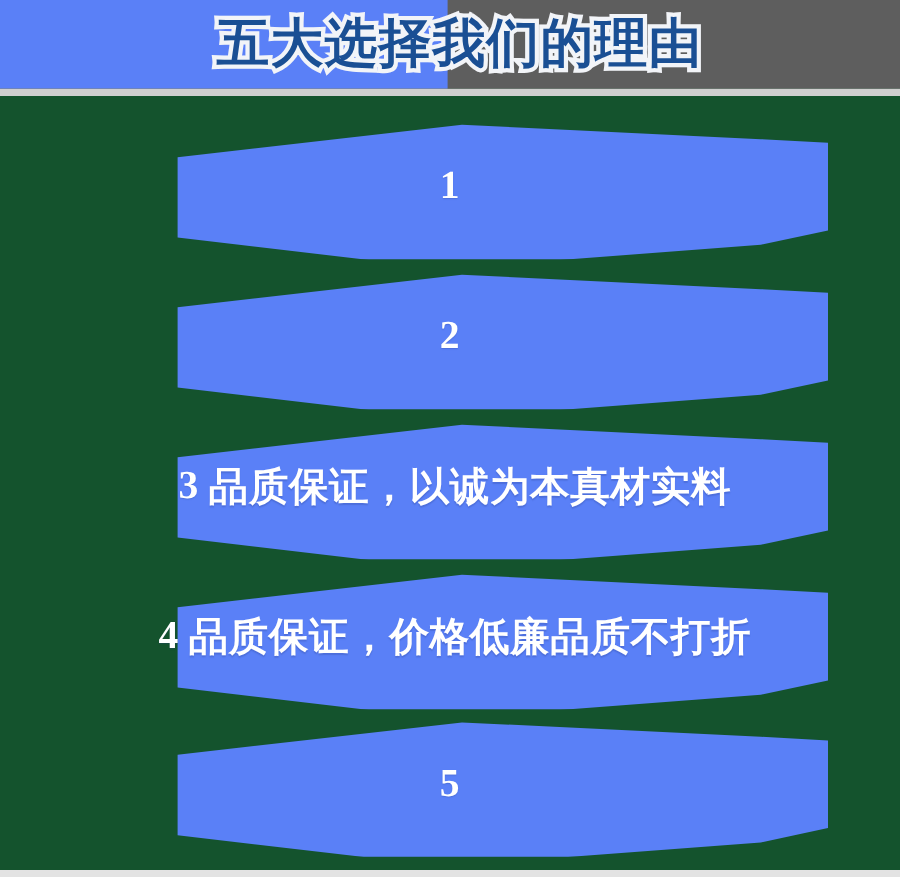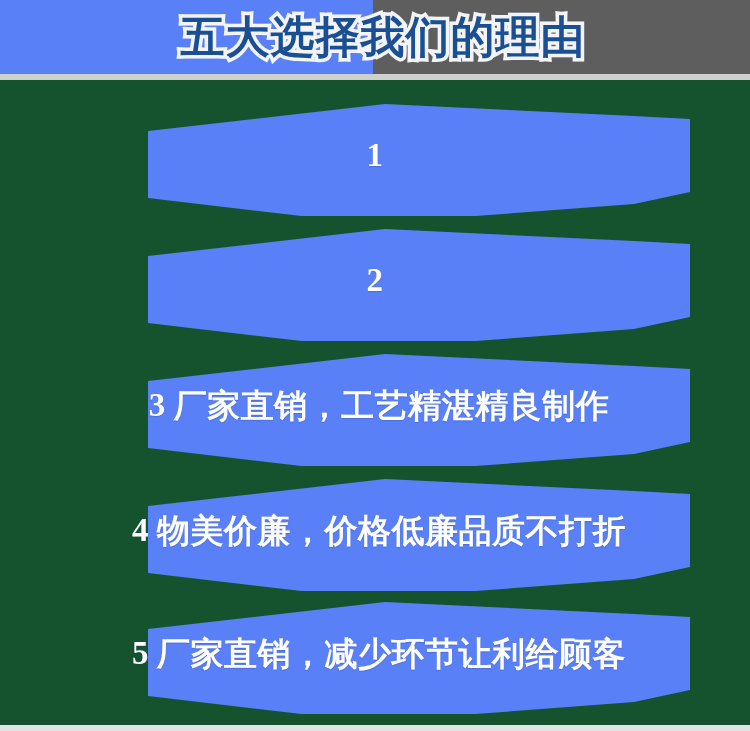--- a/index.html
+++ b/index.html
@@ -157,38 +157,37 @@
         <span class="banner-num">2</span>
       </div>
     </div>
 
     <div class="banner b3">
       <svg class="banner-shape" viewBox="0 0 630 122" preserveAspectRatio="none">
         <polygon points="88,37 325,10 574,22 630,25 630,98 574,110 310,130 88,104" fill="#5a80f7"></polygon>
       </svg>
       <div class="banner-label">
         <span class="banner-num">3</span>
-        <span>厂家直销，工艺精湛精良制作</span>
+        <span>品质保证，以诚为本真材实料</span>
       </div>
     </div>
 
     <div class="banner b4">
       <svg class="banner-shape" viewBox="0 0 630 122" preserveAspectRatio="none">
         <polygon points="88,37 325,10 574,22 630,25 630,98 574,110 310,130 88,104" fill="#5a80f7"></polygon>
       </svg>
       <div class="banner-label">
         <span class="banner-num">4</span>
-        <span>物美价廉，价格低廉品质不打折</span>
+        <span>品质保证，价格低廉品质不打折</span>
       </div>
     </div>
 
     <div class="banner b5">
       <svg class="banner-shape" viewBox="0 0 630 122" preserveAspectRatio="none">
         <polygon points="88,37 325,10 574,22 630,25 630,98 574,110 310,130 88,104" fill="#5a80f7"></polygon>
       </svg>
       <div class="banner-label">
         <span class="banner-num">5</span>
-        <span>厂家直销，减少环节让利给顾客</span>
       </div>
     </div>
 
   </div>
 </div>
 
 </body></html>

